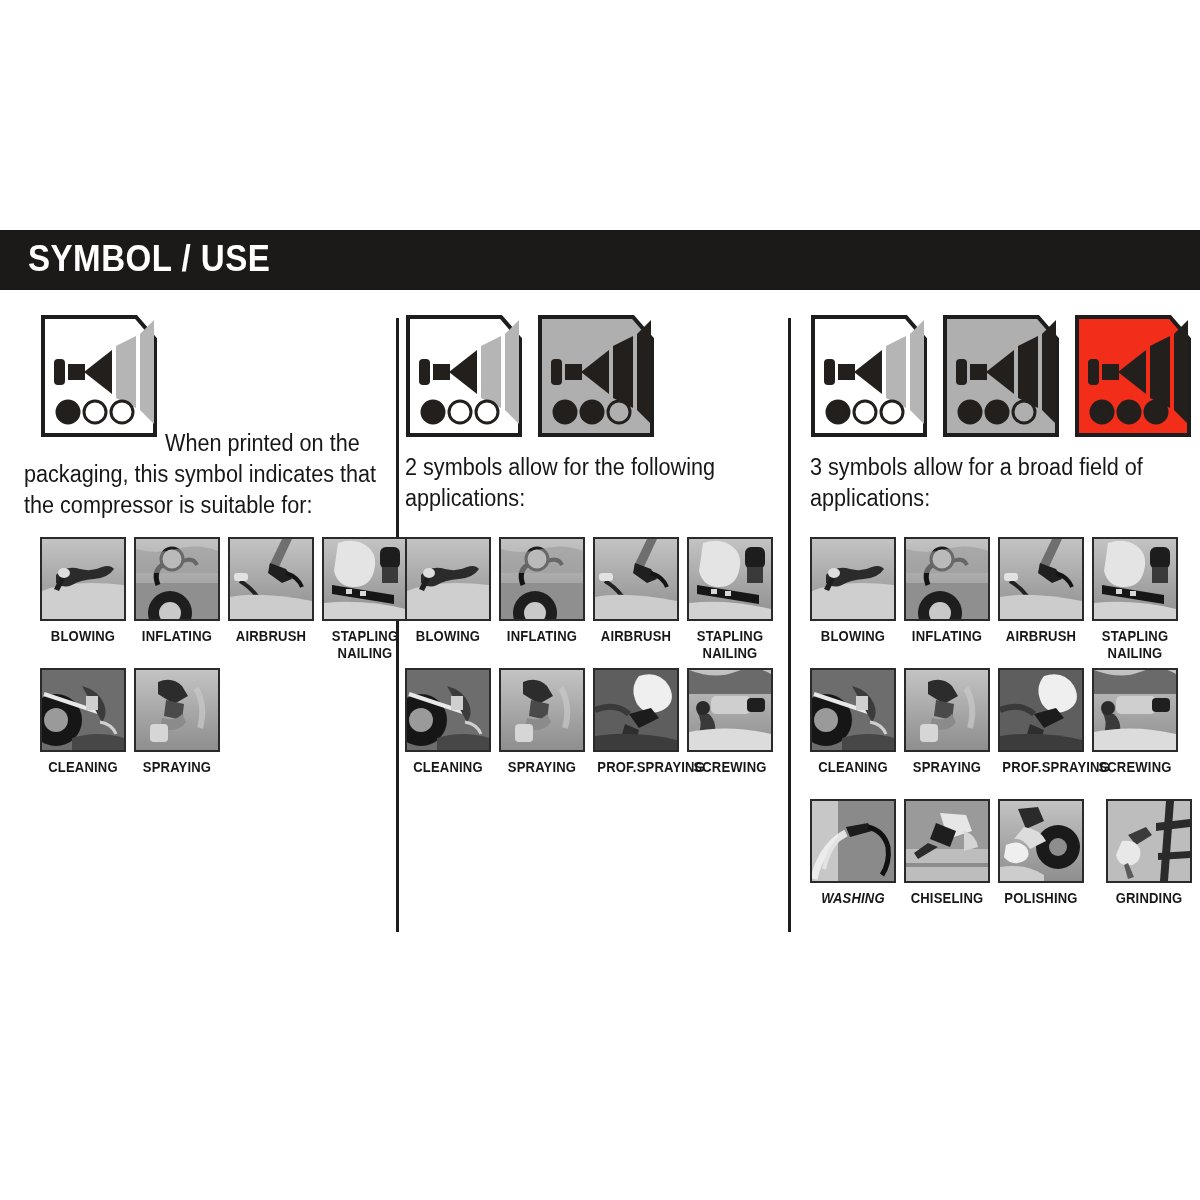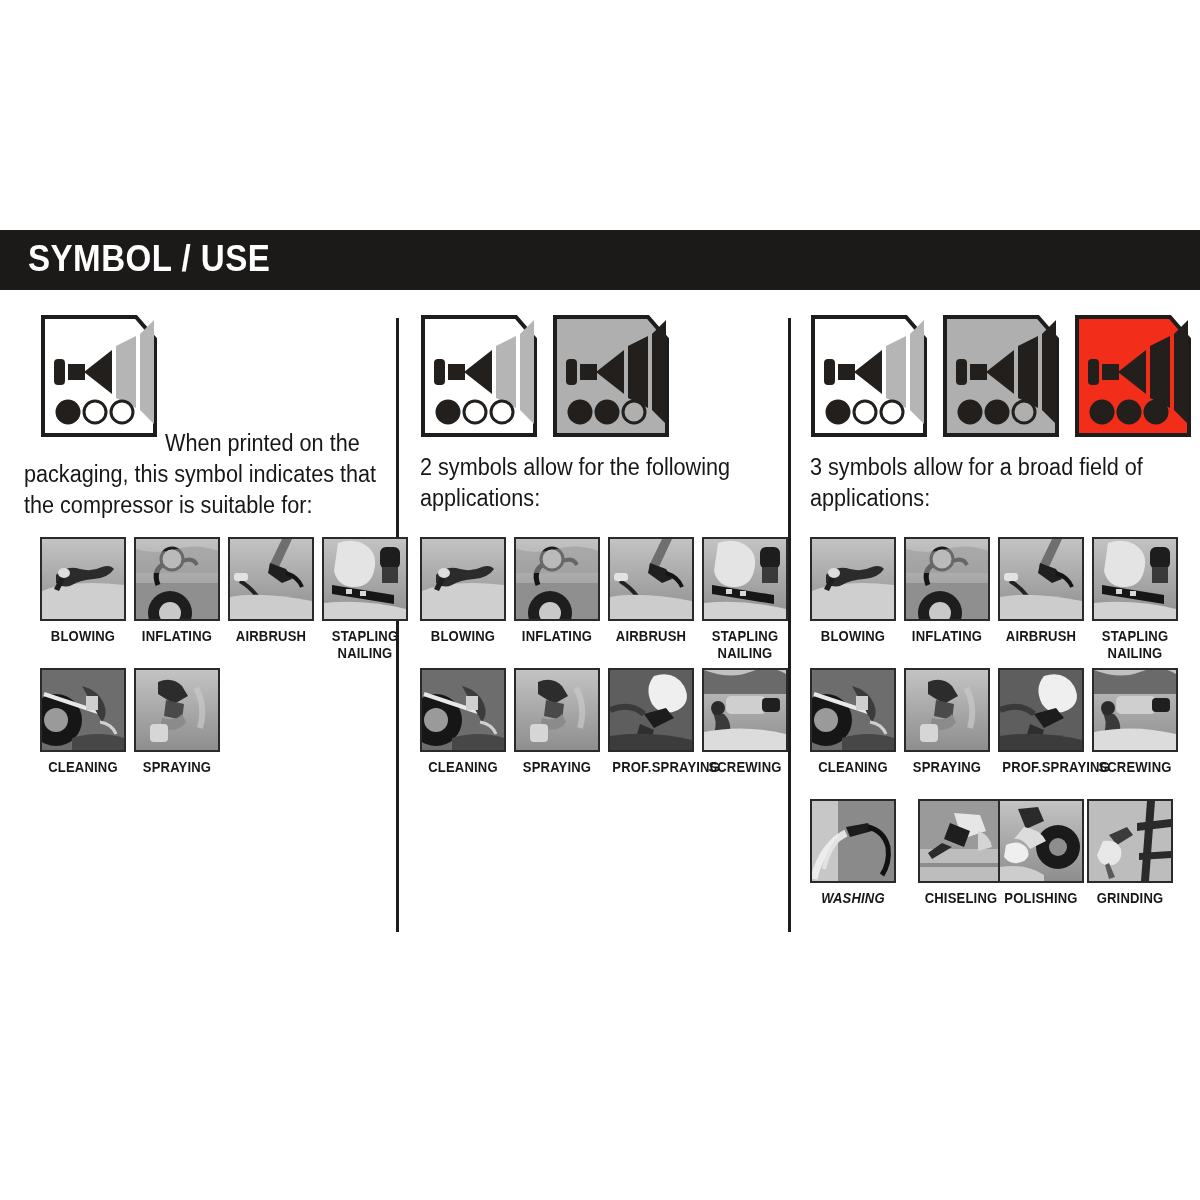--- a/index.html
+++ b/index.html
@@ -20,21 +20,21 @@
     position:absolute;left:28px;top:238px;
     font-size:36px;font-weight:bold;color:#ffffff;
     letter-spacing:0.5px;
     transform:scaleX(0.92);transform-origin:left center;
     font-family:"Liberation Sans", sans-serif;
   }
 
   
   .col{position:absolute;top:300px;}
   .col-1{left:24px;width:380px;}
-  .col-2{left:404px;width:388px;}
+  .col-2{left:389px;width:388px;}
   .col-3{left:794px;width:392px;}
 
   .divider{
     position:absolute;top:318px;width:3px;background:#1d1d1d;
   }
   .divider-1{left:396px;height:614px;}
   .divider-2{left:788px;height:614px;}
 
   
   .symbol-row{position:relative;height:140px;}
@@ -644,21 +644,21 @@
             <rect width="82" height="80" fill="#8a8a8a"></rect>
         <rect x="0" y="0" width="26" height="80" fill="#c7c7c7"></rect>
         <path d="M34,26 l22,-4 l4,8 l-22,6 z" fill="#1c1c1c"></path>
         <path d="M56,26 q16,4 20,20 q2,16 -6,28" stroke="#111" stroke-width="5" fill="none"></path>
         <path d="M34,32 q-16,8 -26,28 q-4,8 -6,18" stroke="#f2f2f2" stroke-width="7" fill="none" opacity="0.85"></path>
         <path d="M30,34 q-14,14 -18,34" stroke="#e3e3e3" stroke-width="4" fill="none"></path>
           </svg>
         </div>
         <div class="thumb-label">WASHING</div>
       </div>
-      <div class="thumb" style="left: 110px; margin-left: 14px;">
+      <div class="thumb" style="left: 110px;">
         <div class="thumb-img">
           <svg width="82" height="80" viewBox="0 0 82 80" xmlns="http://www.w3.org/2000/svg">
     <defs>
               <linearGradient id="bgchiselingphoto" x1="0" y1="0" x2="0" y2="1">
                 <stop offset="0" stop-color="#c3c3c3"></stop>
                 <stop offset="1" stop-color="#8e8e8e"></stop>
               </linearGradient>
             </defs>
             <rect width="82" height="80" fill="#9a9a9a"></rect>
         <rect y="48" width="82" height="32" fill="#bdbdbd"></rect>
@@ -684,21 +684,21 @@
         <circle cx="58" cy="46" r="22" fill="#1a1a1a"></circle>
         <circle cx="58" cy="46" r="9" fill="#8d8d8d"></circle>
         <path d="M18,8 l20,-2 l6,14 l-18,8 z" fill="#2a2a2a"></path>
         <path d="M24,26 q16,2 22,14 l-16,8 q-8,-12 -16,-10 z" fill="#dcdcdc"></path>
         <path d="M6,44 q12,-6 20,2 q6,8 -2,14 q-12,6 -20,-4 z" fill="#efefef"></path>
         <path d="M0,66 q26,-4 44,8 L44,80 L0,80 Z" fill="#cdcdcd"></path>
           </svg>
         </div>
         <div class="thumb-label">POLISHING</div>
       </div>
-      <div class="thumb" style="left: 293px;">
+      <div class="thumb" style="left: 312px;">
         <div class="thumb-img">
           <svg width="82" height="80" viewBox="0 0 82 80" xmlns="http://www.w3.org/2000/svg">
     <defs>
               <linearGradient id="bggrindingphoto" x1="0" y1="0" x2="0" y2="1">
                 <stop offset="0" stop-color="#c3c3c3"></stop>
                 <stop offset="1" stop-color="#8e8e8e"></stop>
               </linearGradient>
             </defs>
             <rect width="82" height="80" fill="#bdbdbd"></rect>
         <path d="M58,0 L66,0 L60,80 L52,80 Z" fill="#2a2a2a"></path>

